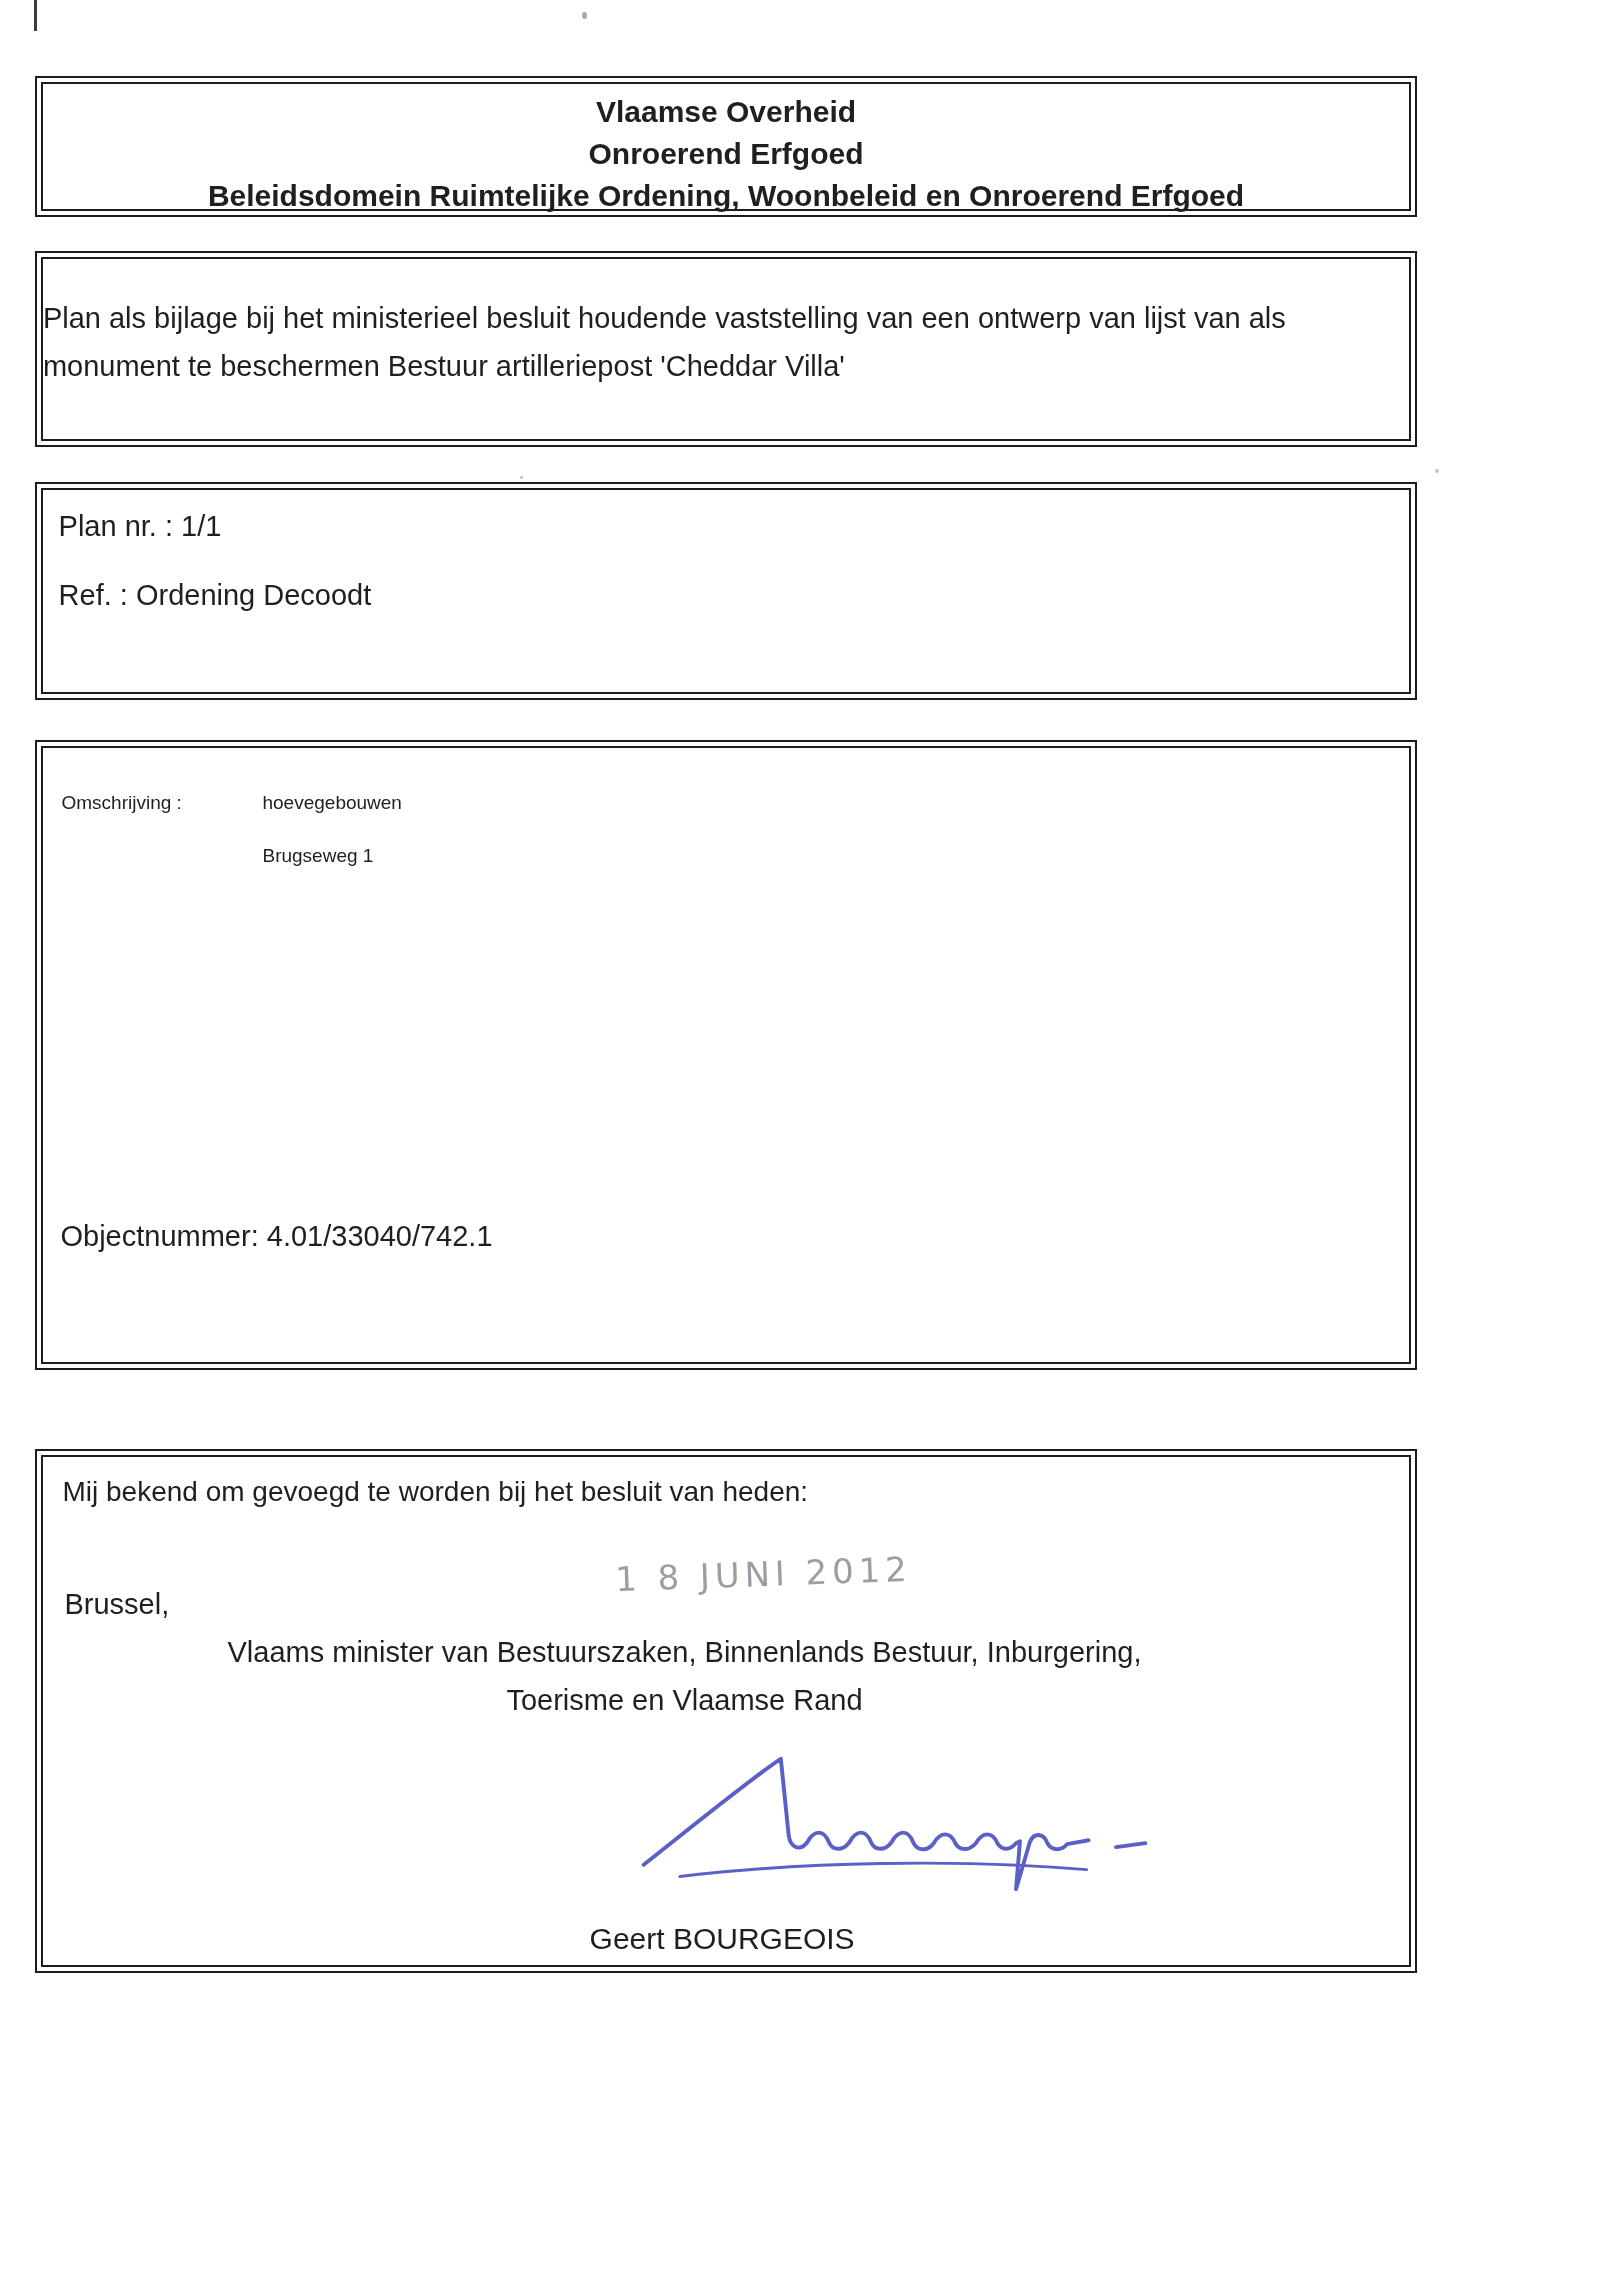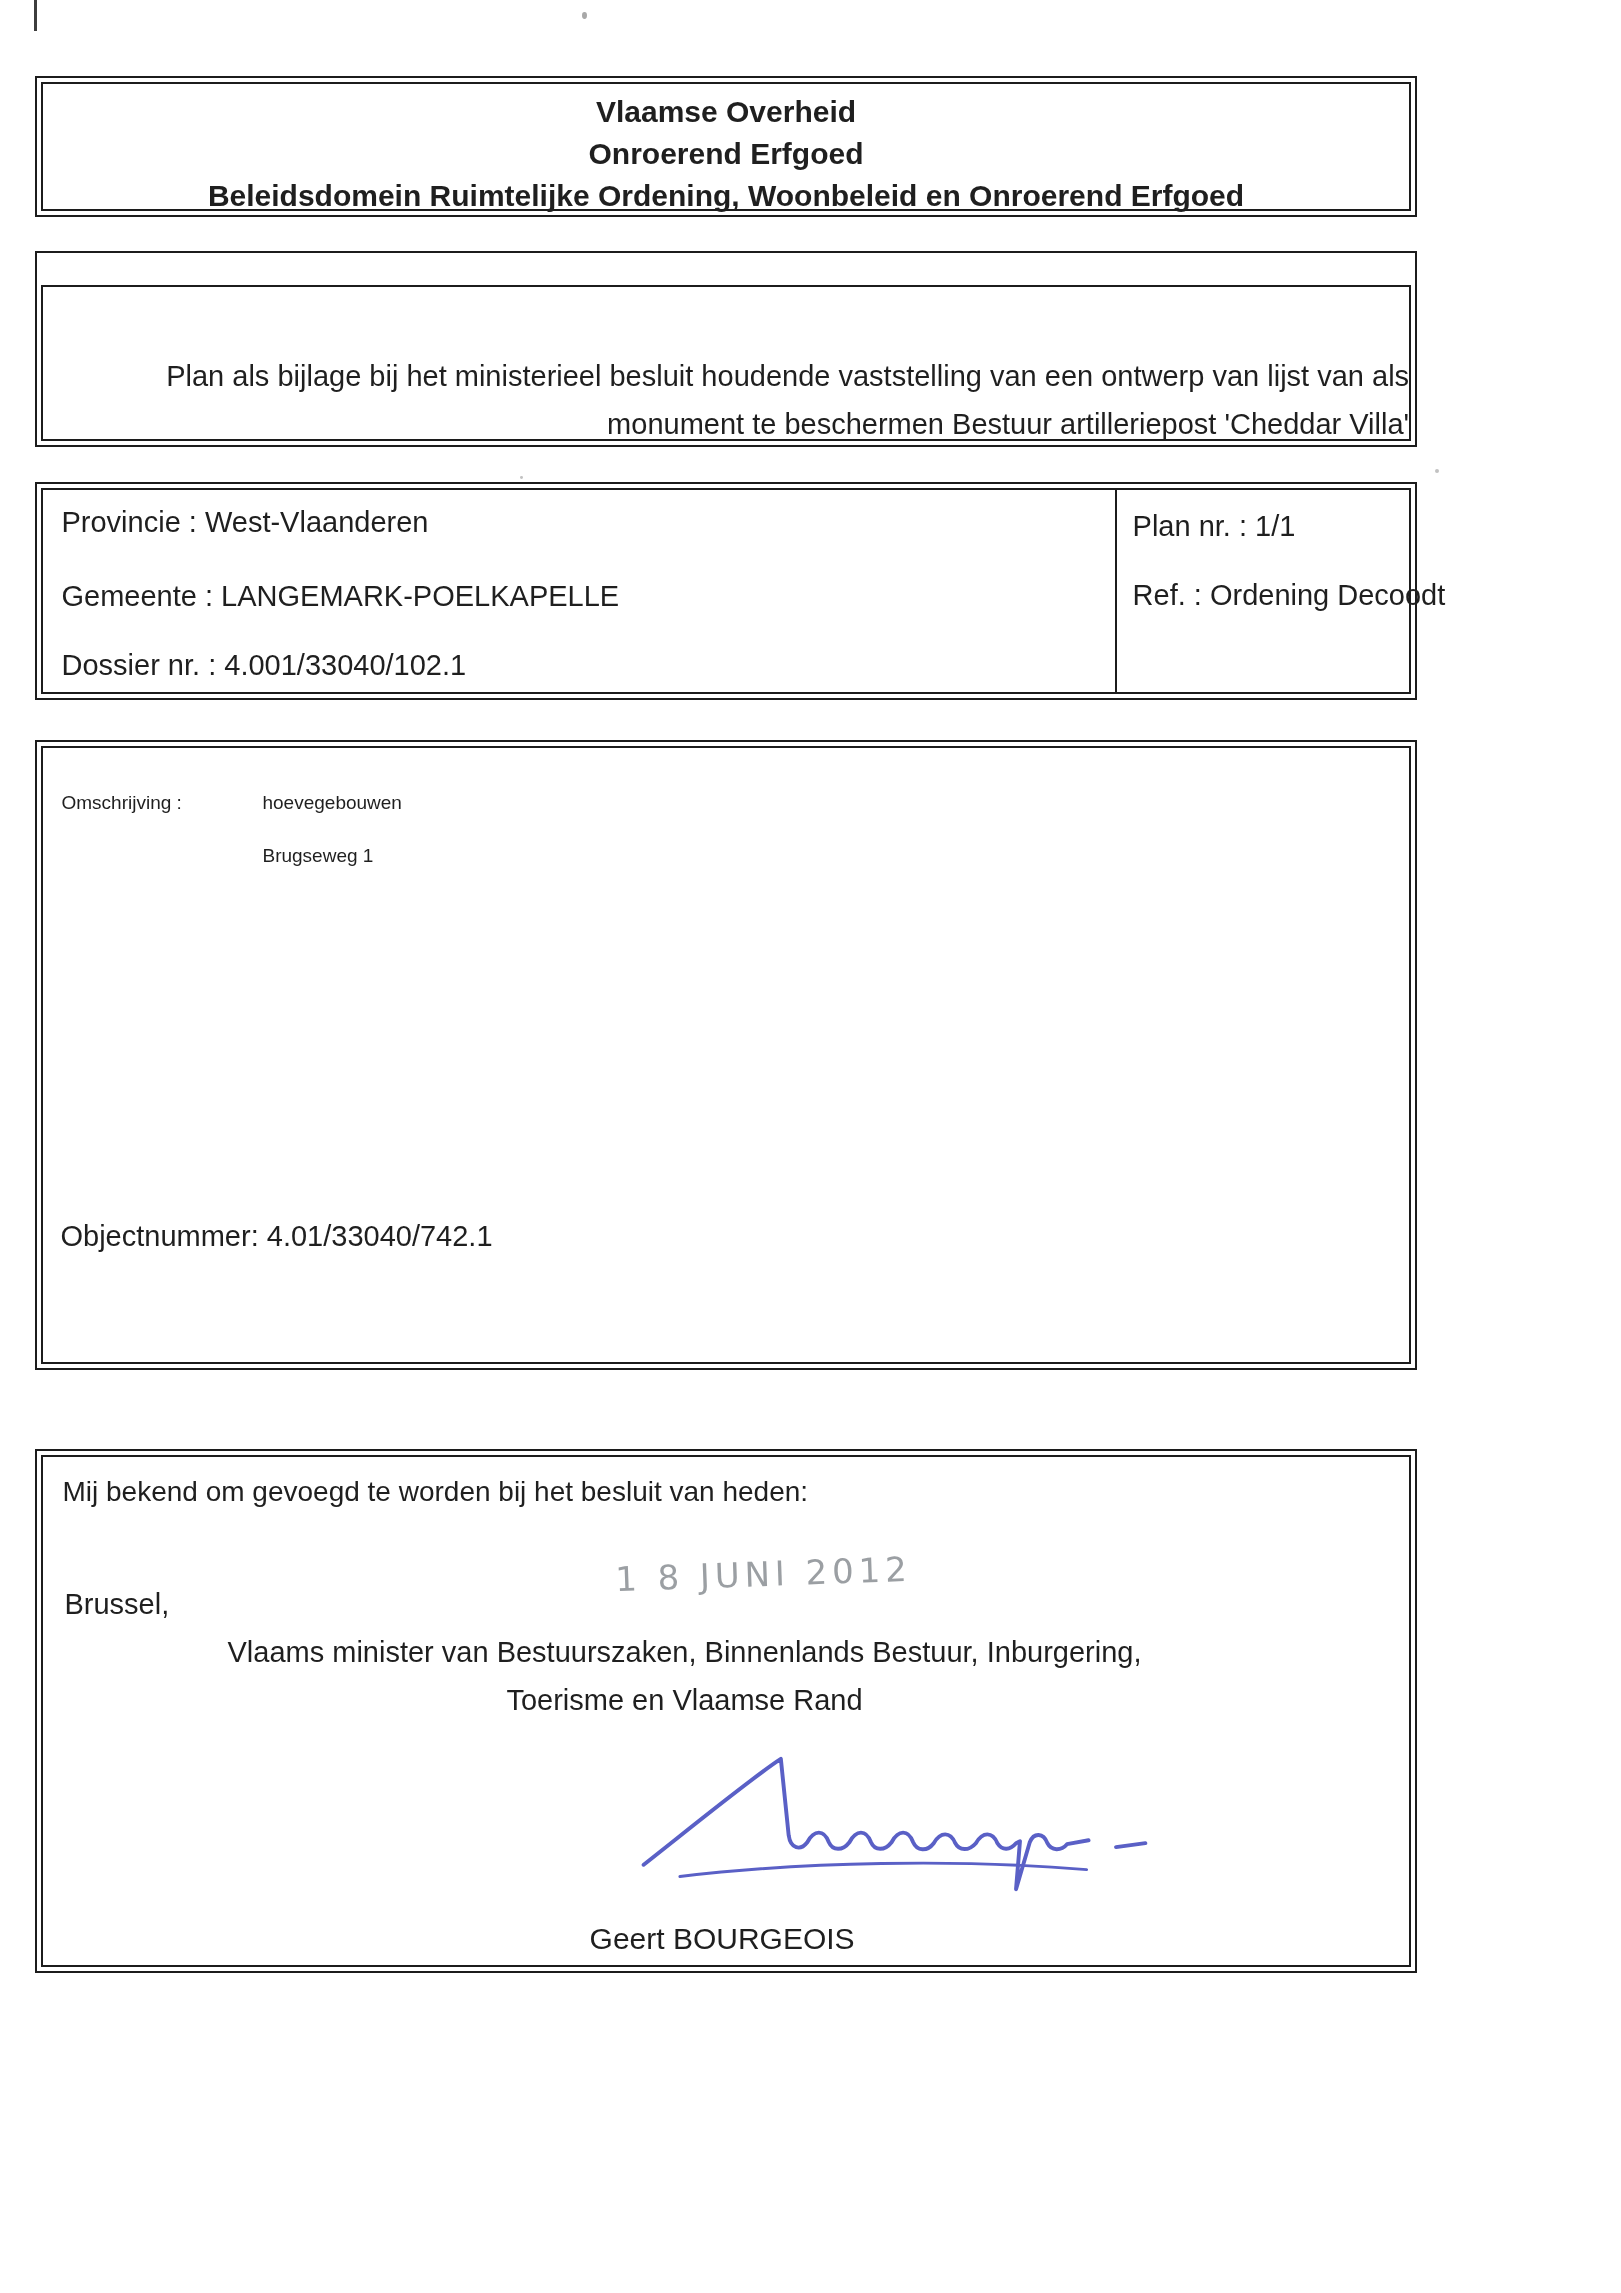--- a/index.html
+++ b/index.html
@@ -8,21 +8,21 @@
     font-family:"Liberation Sans", sans-serif;color:#1f1f1f;overflow:hidden;
   }
   .dbox{position:absolute;left:35px;width:1382px;border:2px solid #1c1c1c;background:#fff;box-sizing:border-box;}
   .dbox .inner{position:absolute;top:3.9px;left:3.9px;right:3.9px;bottom:3.9px;border:2.9px solid #1c1c1c;box-sizing:border-box;}
 
   #box1{top:76px;height:141px;}
   #box1 .inner{text-align:center;padding-top:6.9px;}
   #box1 .hline{font-weight:bold;font-size:30px;line-height:42px;}
 
   #box2{top:251px;height:196px;}
-  #box2 .inner{text-align:right;padding-top:65px;margin-top:28px;}
+  #box2 .inner{text-align:left;padding-top:35px;}
   #box2 .tline{font-size:29px;line-height:48px;}
 
   #box3{top:482px;height:218px;}
   #box3 .inner{display:flex;}
   #box3 .colL{position:relative;width:1074px;border-right:2px solid #1c1c1c;box-sizing:border-box;}
   #box3 .colR{position:relative;flex:1;}
   .inforow{position:absolute;left:18.6px;font-size:29px;white-space:nowrap;}
   #box3 .colR .inforow{left:15.7px;}
 
   #box4{top:740px;height:630px;}
@@ -70,25 +70,20 @@
 
 <div id="box2" class="dbox">
   <div class="inner">
     <div class="tline">Plan als bijlage bij het ministerieel besluit houdende vaststelling van een ontwerp van lijst van als</div>
     <div class="tline">monument te beschermen Bestuur artilleriepost 'Cheddar Villa'</div>
   </div>
 </div>
 
 <div id="box3" class="dbox">
   <div class="inner">
-    <div class="colL">
-      <div class="inforow" style="top:15.7px;">Provincie : West-Vlaanderen</div>
-      <div class="inforow" style="top:90px;">Gemeente : LANGEMARK-POELKAPELLE</div>
-      <div class="inforow" style="top:159px;">Dossier nr. : 4.001/33040/102.1</div>
-    </div>
     <div class="colR">
       <div class="inforow" style="top:20.6px;">Plan nr. :  1/1</div>
       <div class="inforow" style="top:89px;">Ref. : Ordening Decoodt</div>
     </div>
   </div>
 </div>
 
 <div id="box4" class="dbox">
   <div class="inner">
     <div class="descrow">

